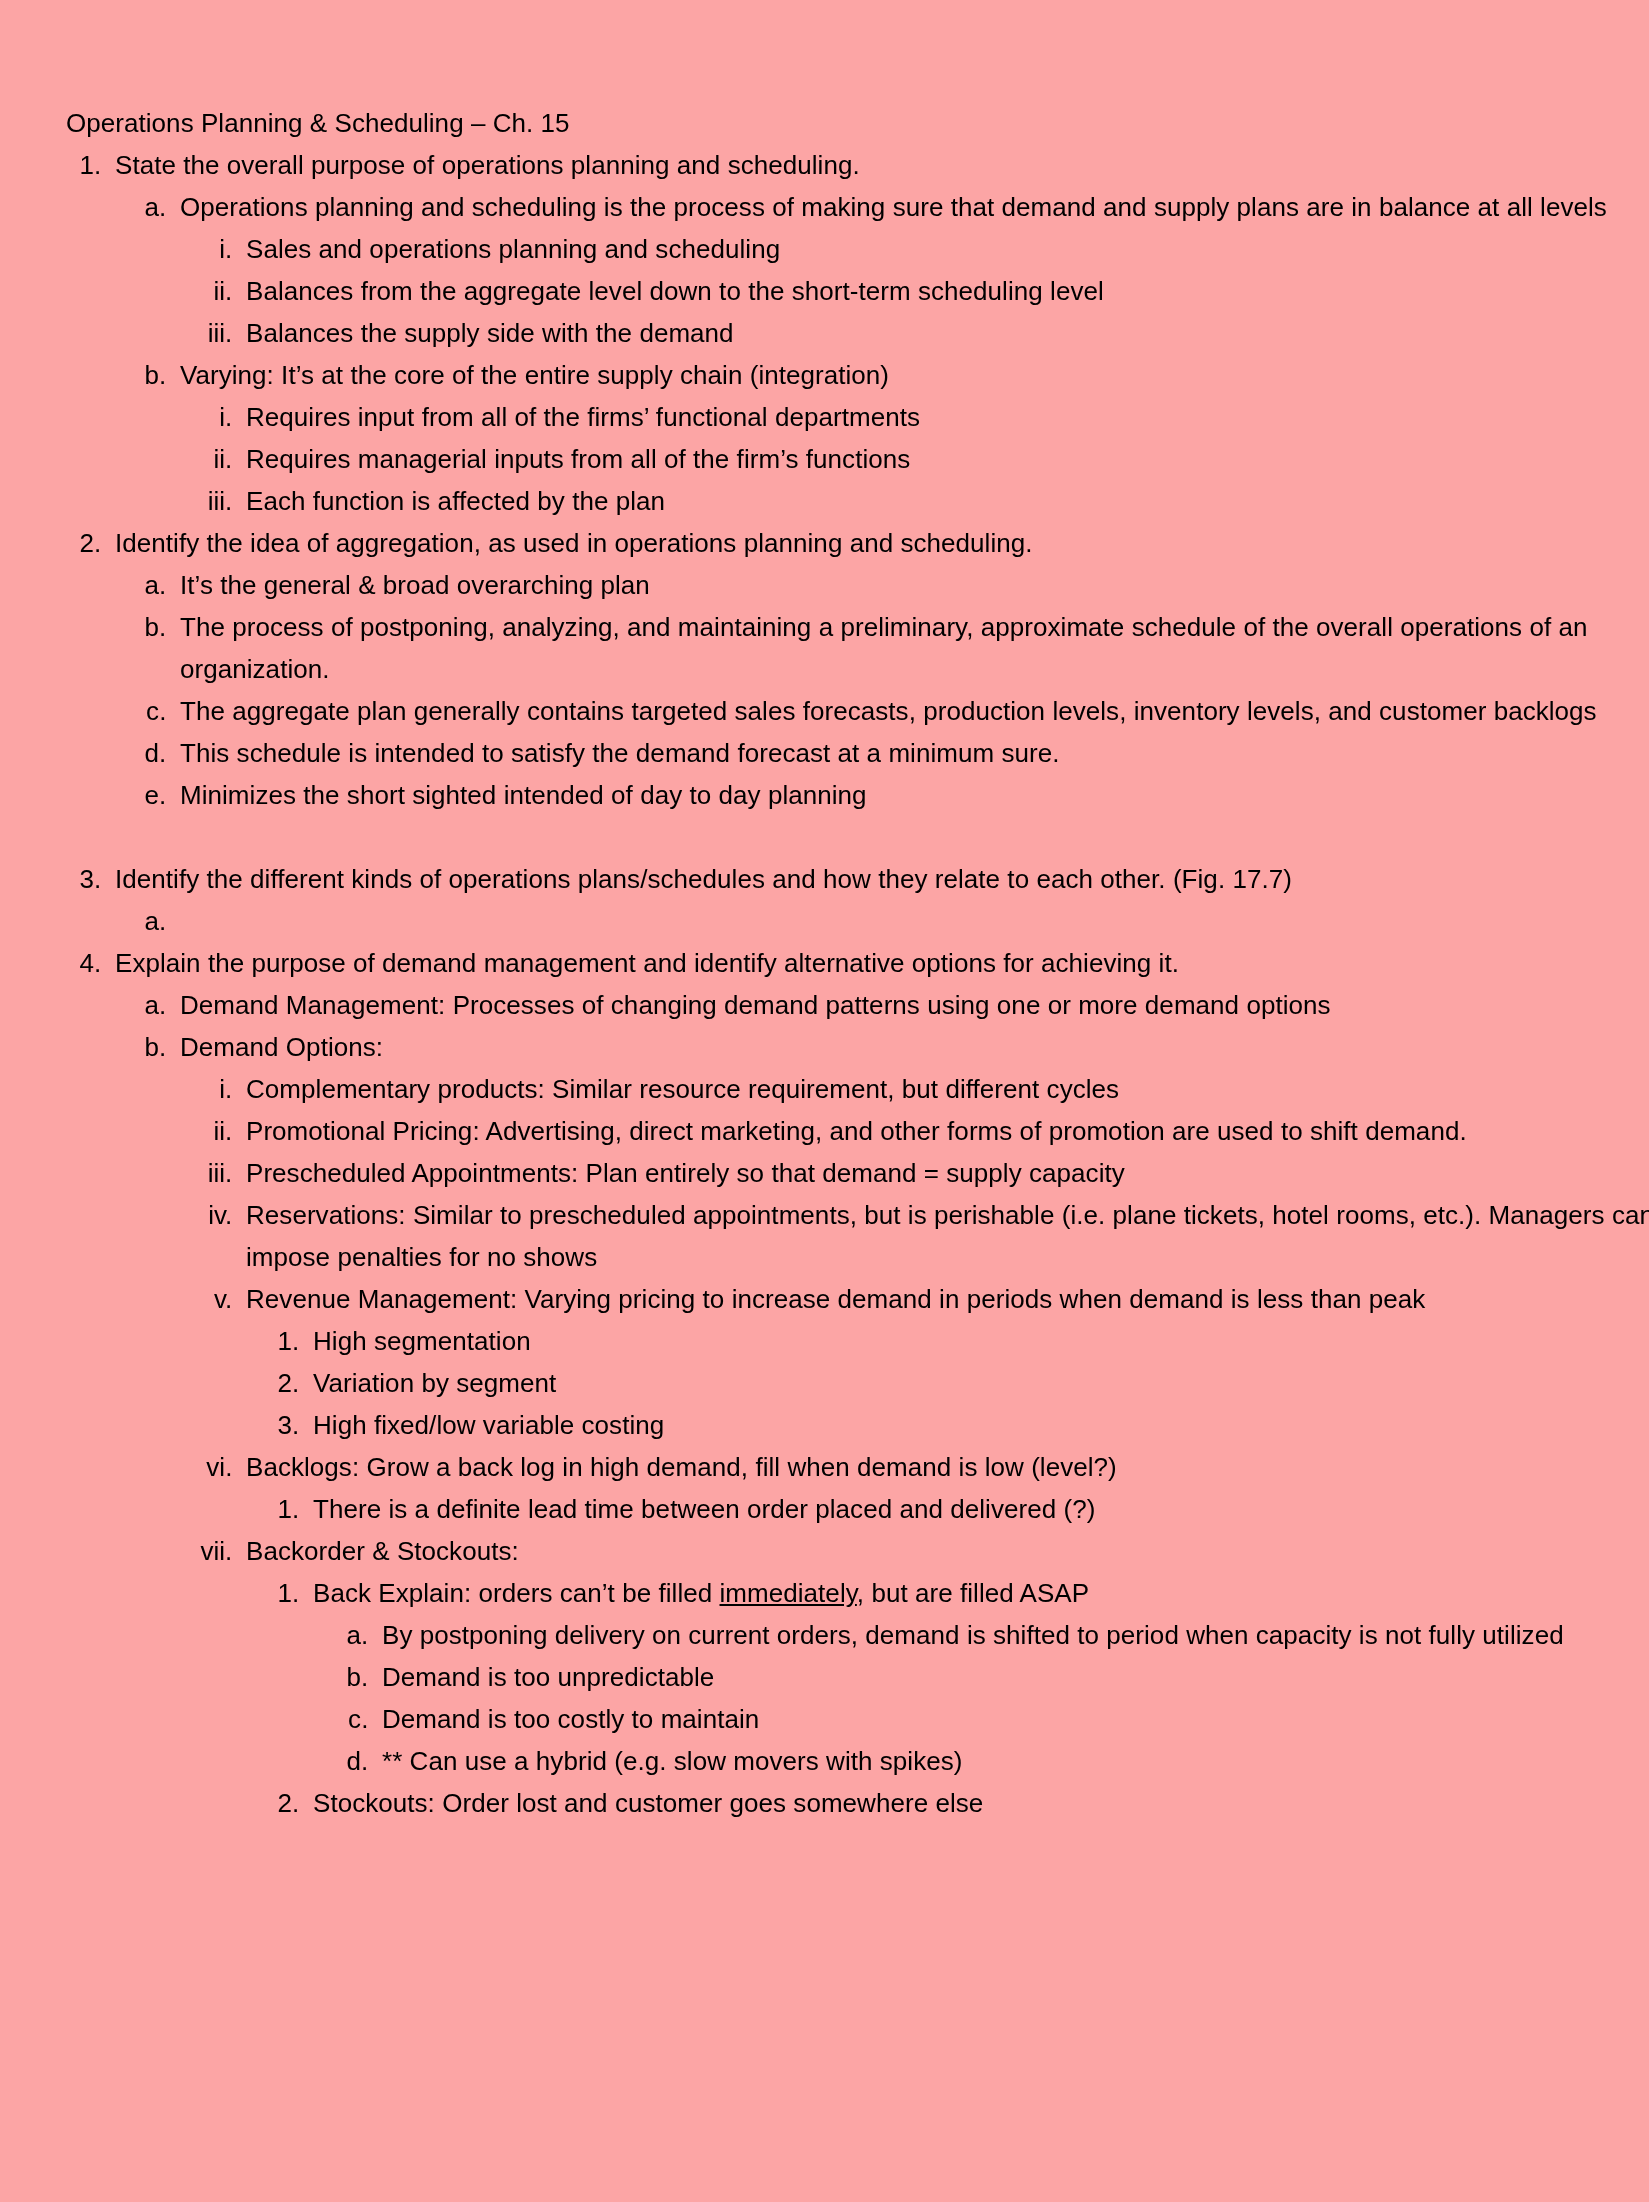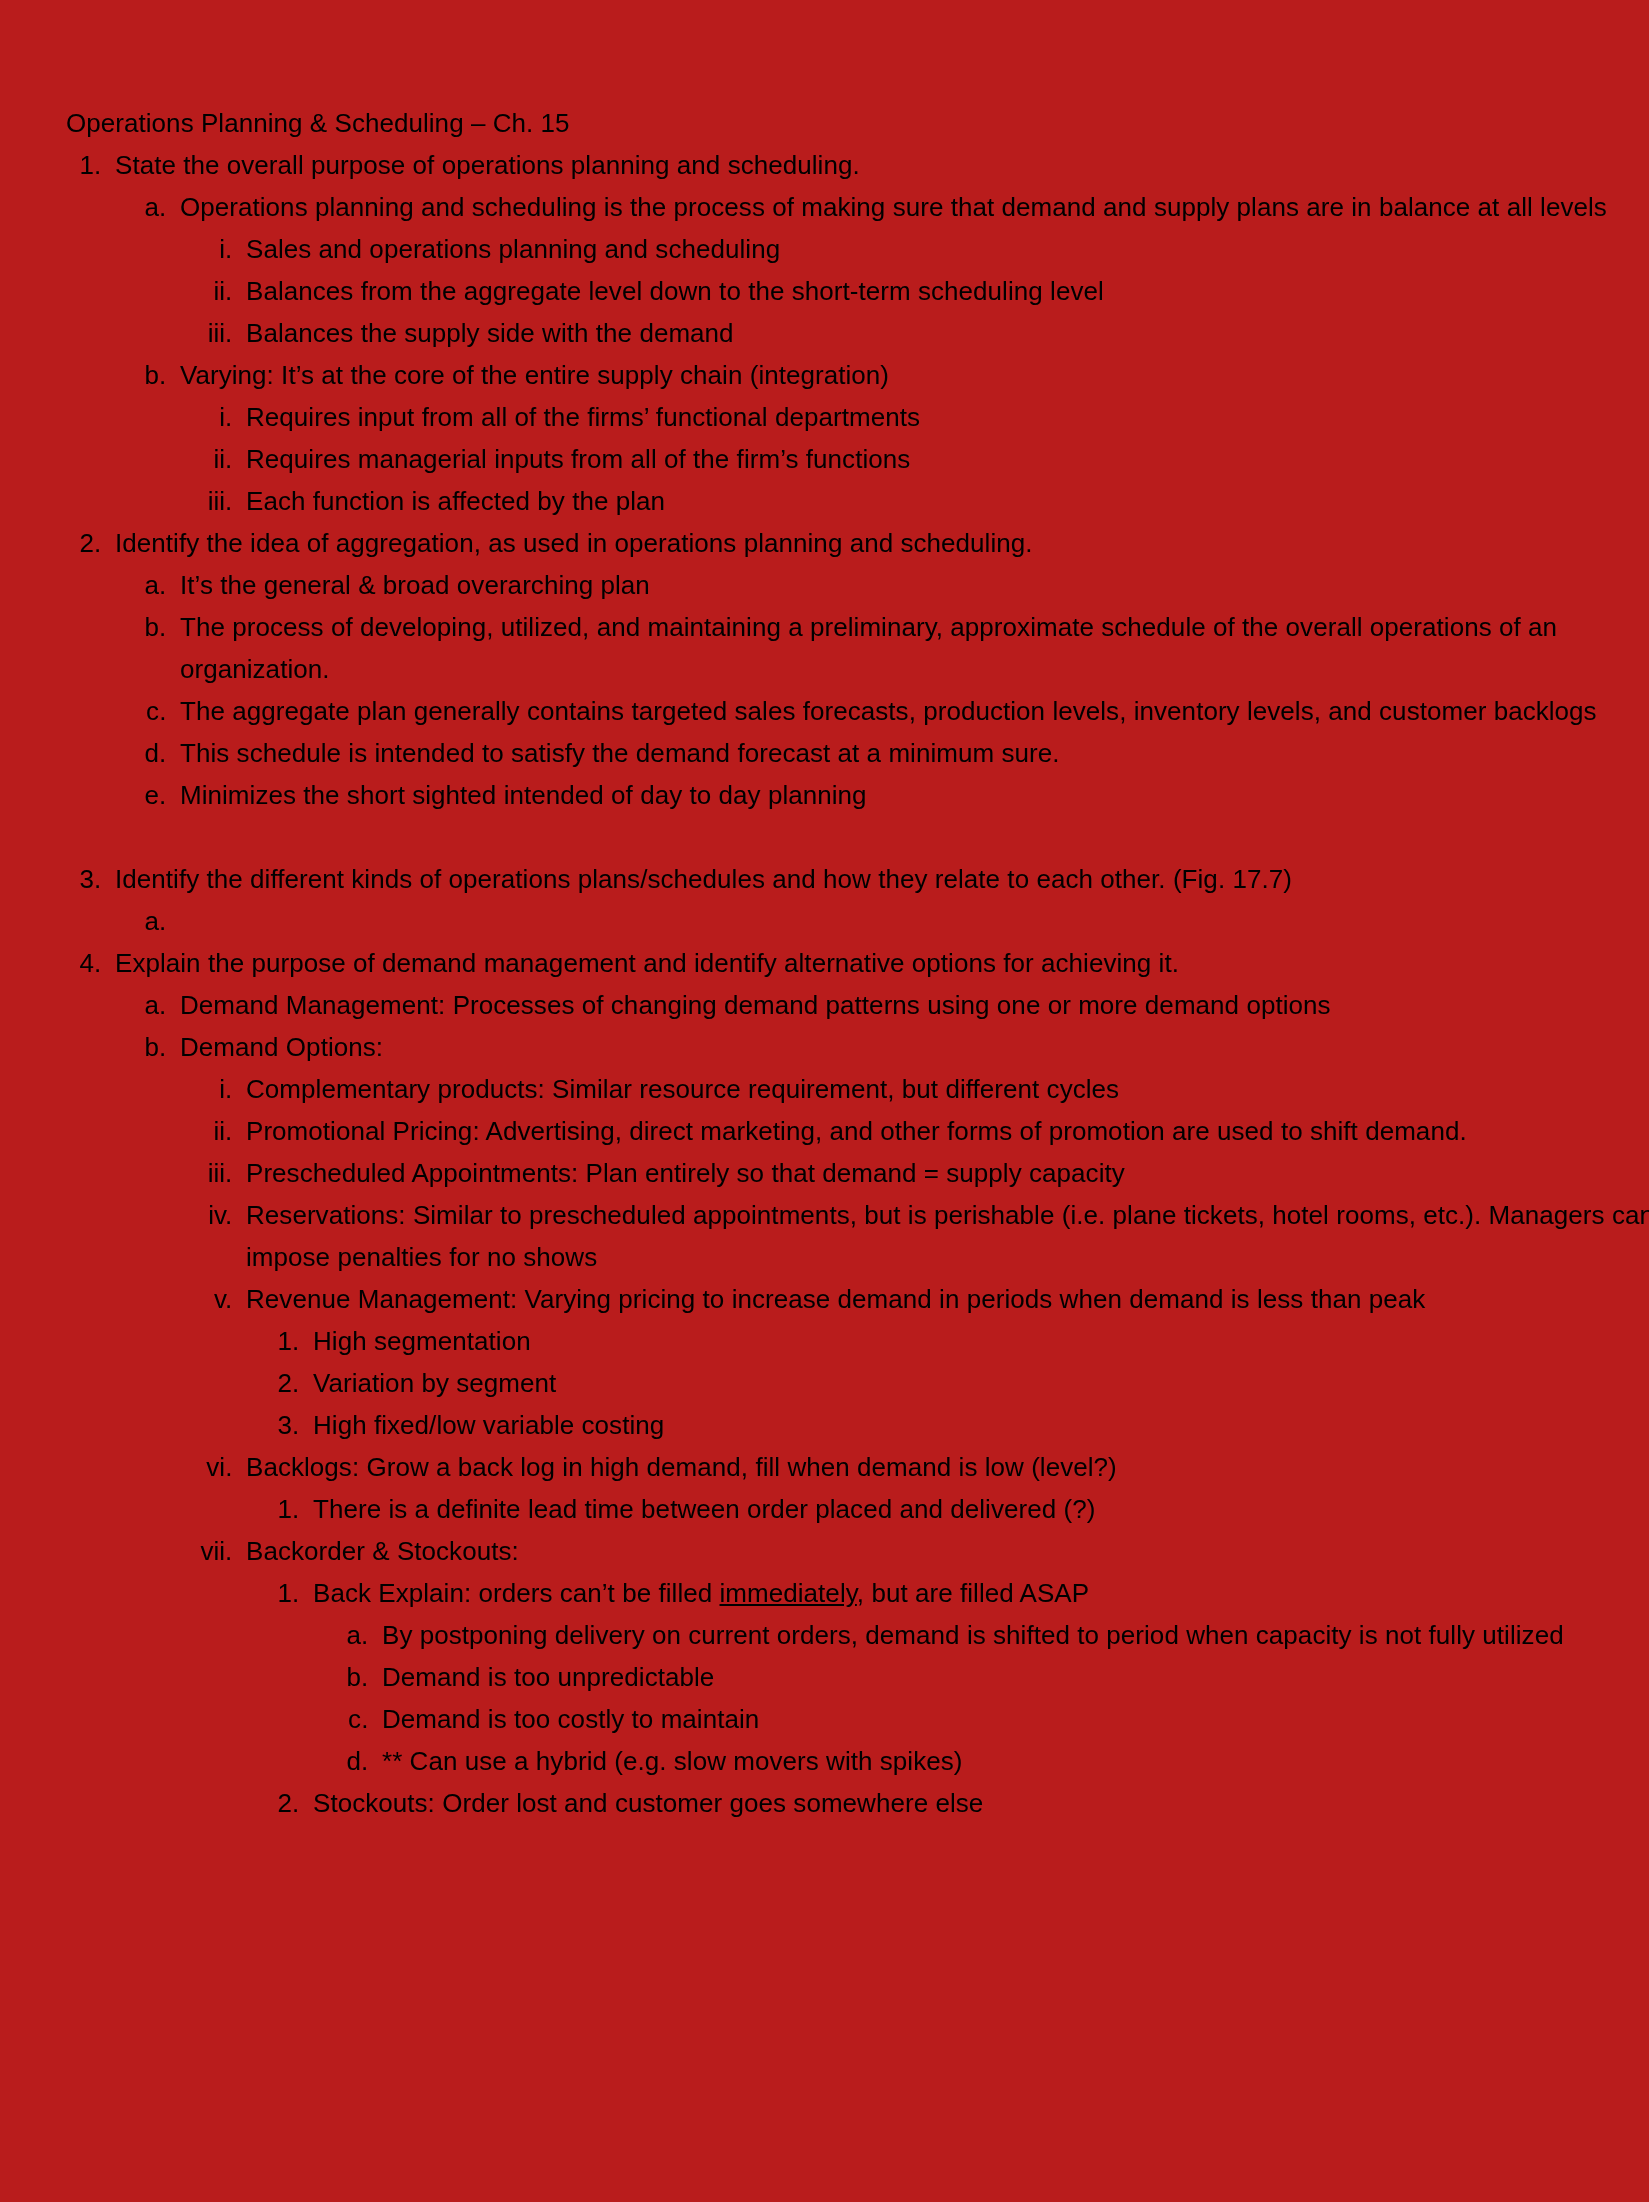--- a/index.html
+++ b/index.html
@@ -13,21 +13,21 @@
     height: 2203px;
     font-family: "Liberation Sans", sans-serif;
     color: #000000;
     -webkit-font-smoothing: antialiased;
   }
 
   .page {
     position: relative;
     width: 1650px;
     height: 2203px;
-    background: #b91c1c;
+    background: #fca5a5;
     box-sizing: border-box;
     padding: 102px 87px 0 66px;
     overflow: hidden;
   }
 
   .doc-body {
     font-size: 26px;
     line-height: 42px;
     letter-spacing: 0.05px;
   }
@@ -135,21 +135,21 @@
         <div class="row lvl1">
           <div class="marker">2.</div>
           <div class="txt">Identify the idea of aggregation, as used in operations planning and scheduling.</div>
         </div>
         <div class="row lvl2">
           <div class="marker">a.</div>
           <div class="txt">It’s the general &amp; broad overarching plan</div>
         </div>
         <div class="row lvl2">
           <div class="marker">b.</div>
-          <div class="txt">The process of developing, utilized, and maintaining a preliminary, approximate schedule of the overall operations of an organization.</div>
+          <div class="txt">The process of postponing, analyzing, and maintaining a preliminary, approximate schedule of the overall operations of an organization.</div>
         </div>
         <div class="row lvl2">
           <div class="marker">c.</div>
           <div class="txt">The aggregate plan generally contains targeted sales forecasts, production levels, inventory levels, and customer backlogs</div>
         </div>
         <div class="row lvl2">
           <div class="marker">d.</div>
           <div class="txt">This schedule is intended to satisfy the demand forecast at a minimum sure.</div>
         </div>
         <div class="row lvl2">

